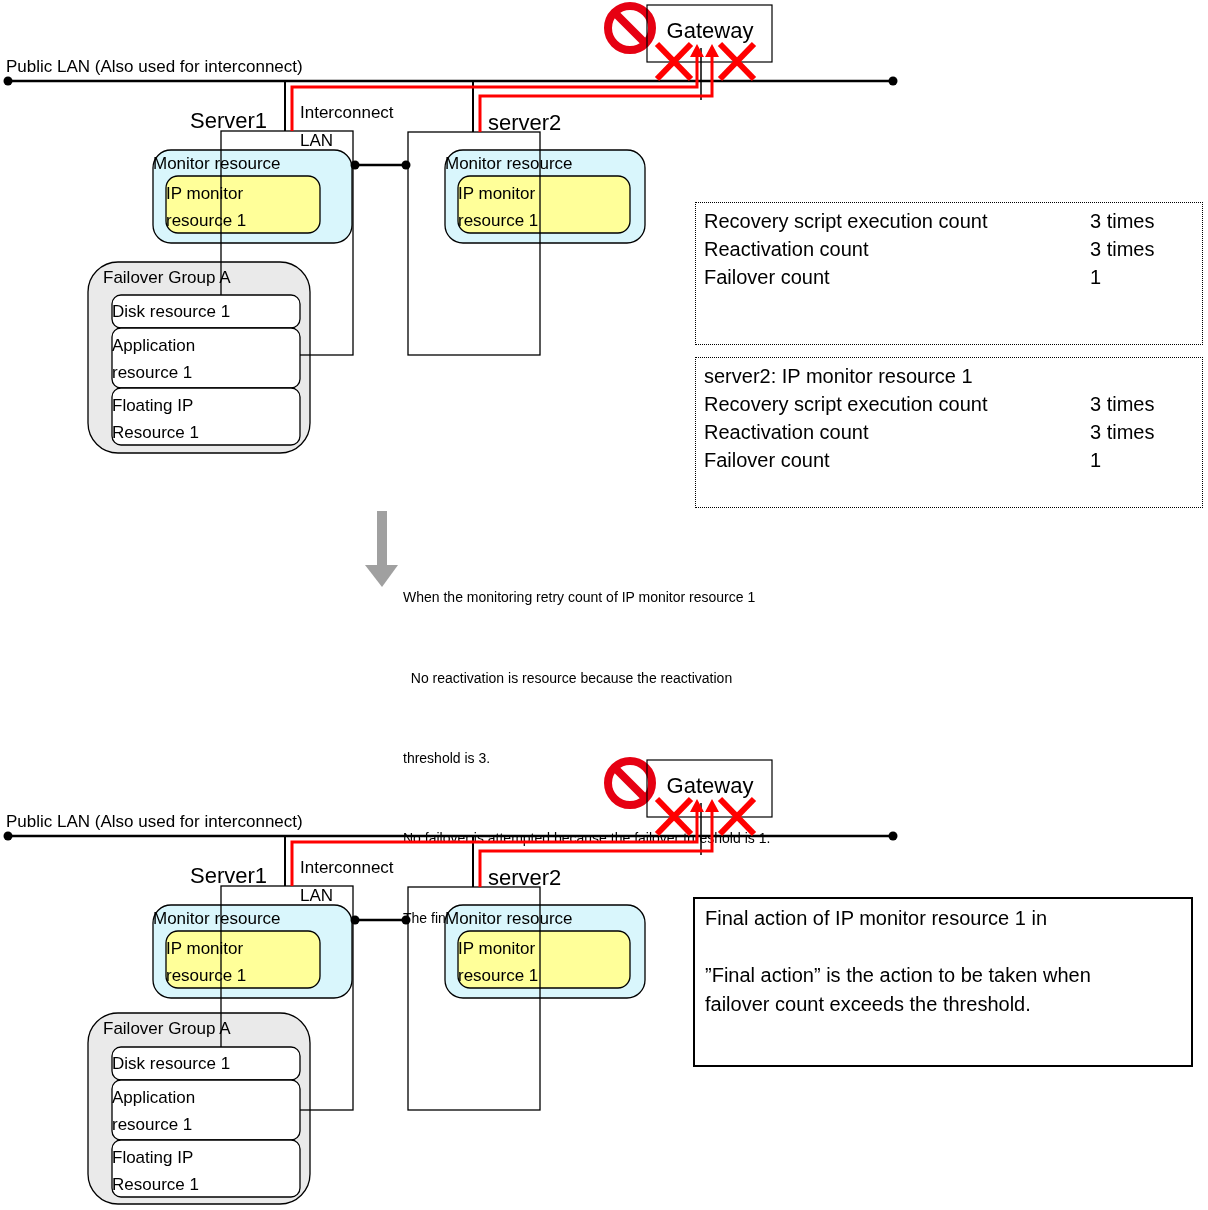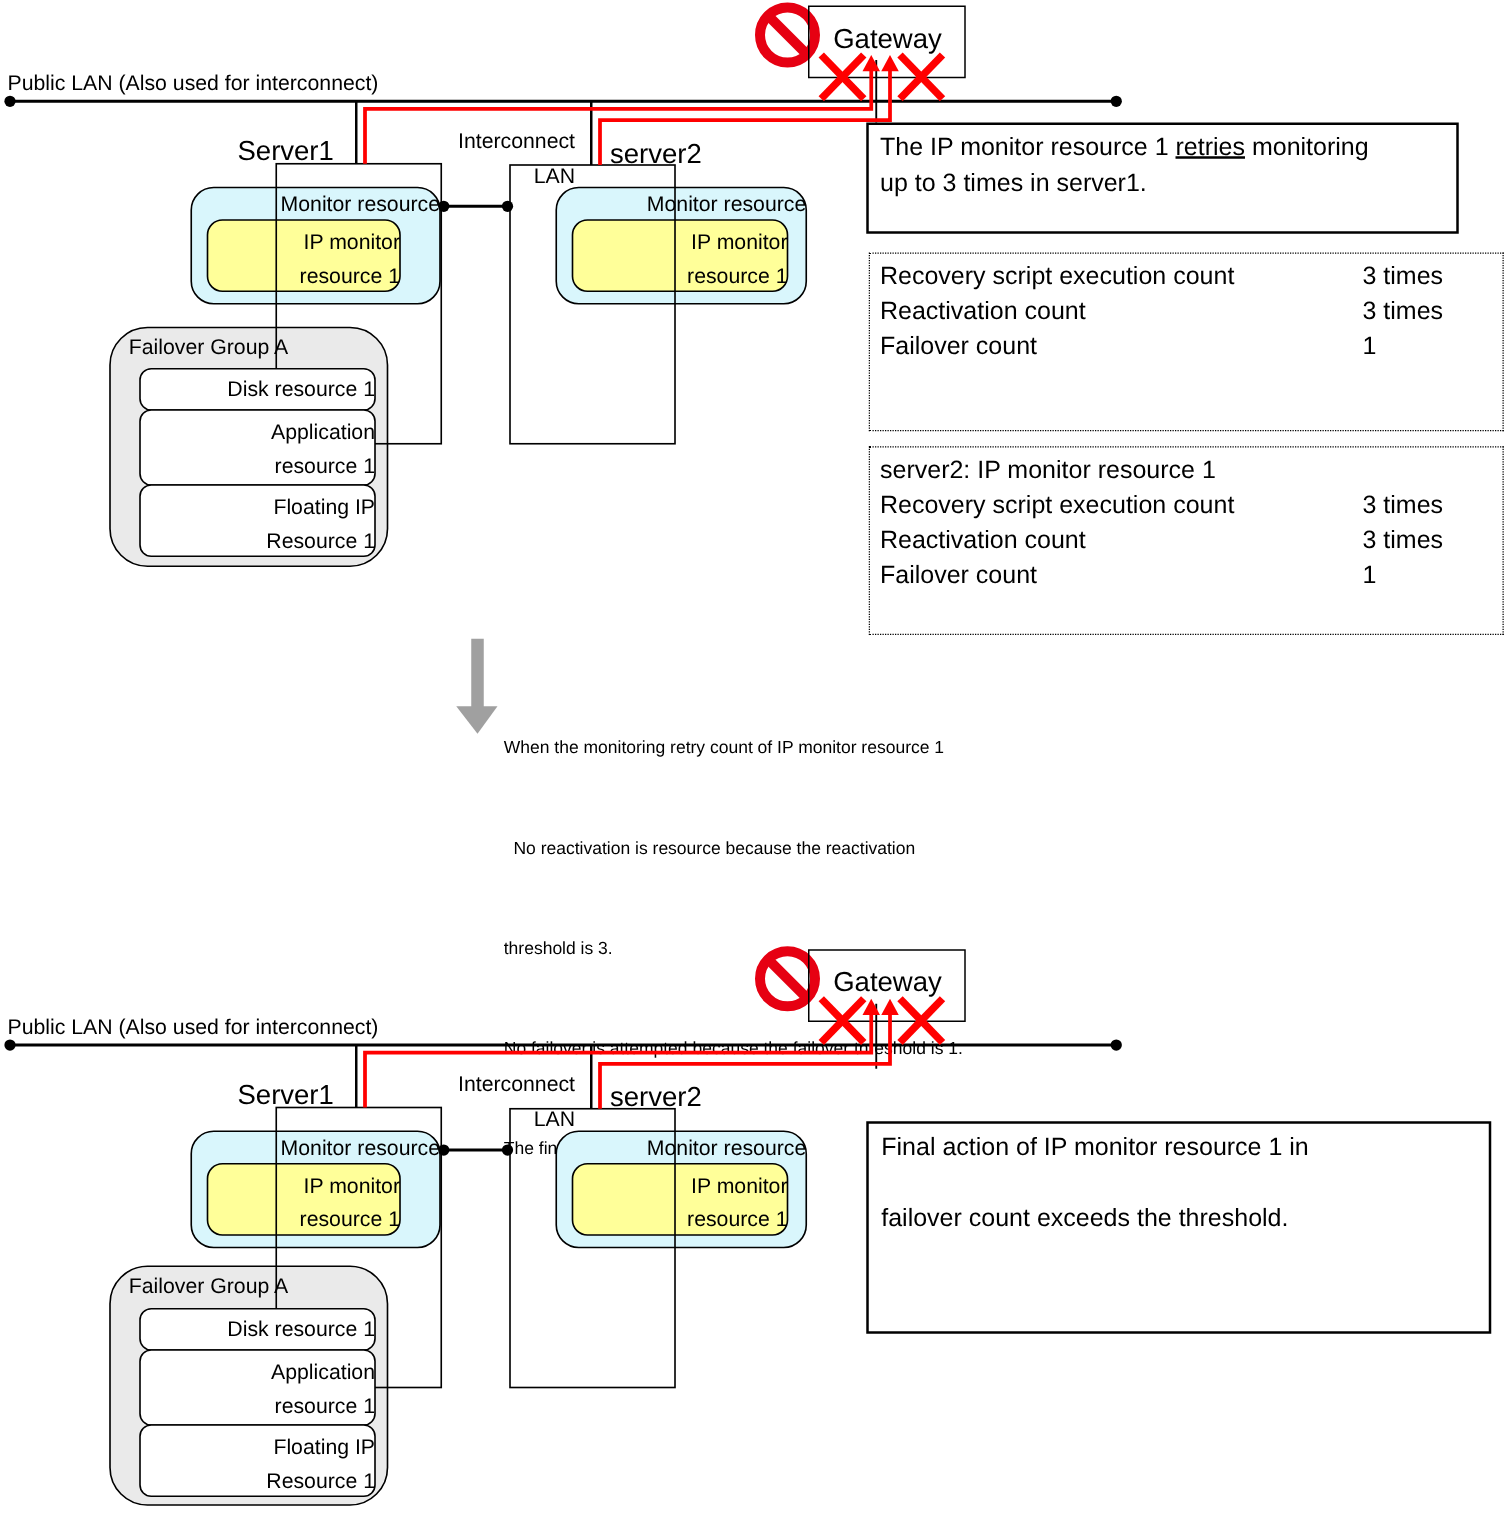--- a/index.html
+++ b/index.html
@@ -1,20 +1,20 @@
 <!DOCTYPE html>
 <html><head>
 <meta charset="utf-8">
 <style>
   html,body{margin:0;padding:0;background:#fff;}
   #page{position:relative;width:1208px;height:1210px;background:#fff;overflow:hidden;
         font-family:"Liberation Sans","DejaVu Sans",sans-serif;color:#000;}
   .abs{position:absolute;}
   .lbl{font-size:17px;line-height:24px;white-space:nowrap;}
-  .ctr{text-align:right;white-space:normal;}
+  .ctr{text-align:left;white-space:normal;}
   .diagram{position:absolute;left:0;width:1208px;}
   .dsvg{position:absolute;left:0;top:0;}
   .txt{position:absolute;}
   
   .callout{position:absolute;border:2px solid #000;background:#fff;font-size:20px;line-height:29px;padding:4px 9px;box-sizing:border-box;white-space:nowrap;}
   .stats{position:absolute;border:1px dotted #000;background:#fff;font-size:20px;line-height:28px;padding:4px 8px;box-sizing:border-box;}
   .srow{position:relative;white-space:nowrap;}
   .srow .val{position:absolute;left:386px;top:0;text-align:center;}
   .note{position:absolute;font-size:14px;line-height:26.7px;white-space:pre;}
   .fcall{position:absolute;border:2px solid #000;background:#fff;font-size:20px;line-height:28.5px;padding:5px 10px;box-sizing:border-box;}
@@ -99,24 +99,20 @@
     <div class="txt lbl ctr" style="left:112px;top:332px;width:188px;line-height:27px;">
       <div>Application</div>
       <div>resource 1</div>
     </div>
     <div class="txt lbl ctr" style="left:112px;top:392px;width:188px;line-height:27px;">
       <div>Floating IP</div>
       <div>Resource 1</div>
     </div>
   </div>
 
-  <div class="callout" style="left:693px;top:98px;width:474px;height:89px;">
-    <div><span>The IP monitor resource 1 </span><u>retries</u><span> monitoring</span></div>
-    <div>up to 3 times in server1.</div>
-  </div>
 
   <div class="stats" style="left:695px;top:202px;width:508px;height:143px;">
     <div class="srow"><span>Recovery script execution count</span><span class="val">3 times</span></div>
     <div class="srow"><span>Reactivation count</span><span class="val">3 times</span></div>
     <div class="srow"><span>Failover count</span><span class="val">1</span></div>
   </div>
 
   <div class="stats" style="left:695px;top:357px;width:508px;height:151px;">
     <div class="srow">server2: IP monitor resource 1</div>
     <div class="srow"><span>Recovery script execution count</span><span class="val">3 times</span></div>
@@ -201,16 +197,17 @@
     </div>
     <div class="txt lbl ctr" style="left:112px;top:389px;width:188px;line-height:27px;">
       <div>Floating IP</div>
       <div>Resource 1</div>
     </div>
   </div>
 
   <div class="fcall" style="left:693px;top:897px;width:500px;height:170px;">
     <div class="cline">Final action of IP monitor resource 1 in</div>
     <div class="cline"></div>
+    <div class="cline">”Final action” is the action to be taken when</div>
     <div class="cline">failover count exceeds the threshold.</div>
   </div>
 
 </div>
 
 </body></html>

